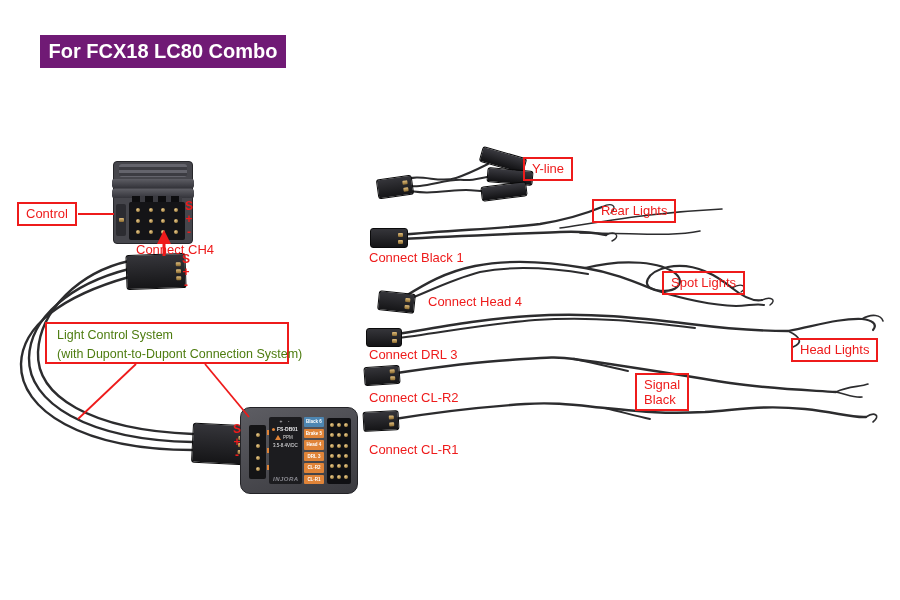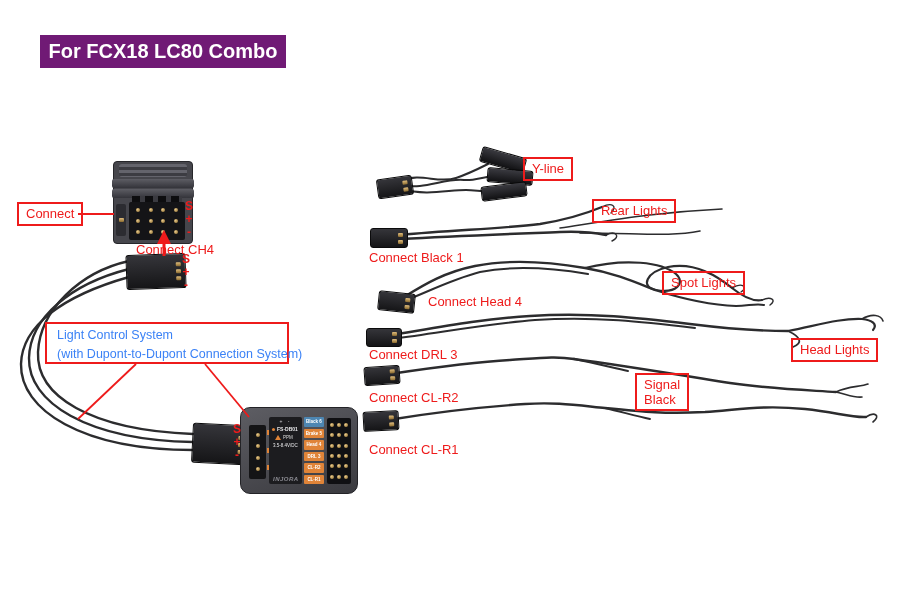--- a/index.html
+++ b/index.html
@@ -60,21 +60,21 @@
   .cb-ticks{position:absolute;left:25.5px;top:22px;width:2px;height:40px;display:flex;flex-direction:column;justify-content:space-between;}
   .cb-ticks i{display:block;width:2px;height:5px;background:#e08438;}
   .cb-ports{position:absolute;left:63px;top:9px;width:20px;height:67px;display:flex;flex-direction:column;justify-content:space-between;}
   .chip{height:9.5px;border-radius:1px;background:#e08438;color:#fff;font-size:4.5px;font-weight:bold;
         display:flex;align-items:center;justify-content:center;white-space:nowrap;overflow:hidden;}
   .cb-ports .chip:first-child{background:#4d86b2;}
   .cb-pins{position:absolute;left:86px;top:10px;width:24px;height:66px;background:#101013;border-radius:2px;
            display:grid;grid-template-columns:repeat(3,1fr);align-items:center;justify-items:center;padding:2px;box-sizing:border-box;}
 
   
-  .lcsbox{position:absolute;left:45px;top:322px;width:244px;height:42px;border:2px solid #ee1b1b;color:#3b82f6;
+  .lcsbox{position:absolute;left:45px;top:322px;width:244px;height:42px;border:2px solid #ee1b1b;color:#4d7c0f;
           font-size:12.5px;line-height:19px;padding:2px 0 0 10px;box-sizing:border-box;z-index:4;white-space:nowrap;}
 </style>
 </head>
 <body>
 
 <div id="canvas">
 
   <svg class="layer wires" width="900" height="600" viewBox="0 0 900 600">
 
     <g stroke="#2c2c2e" fill="none" stroke-linecap="round">
@@ -271,21 +271,21 @@
     <g>
       <line x1="164" y1="256" x2="164" y2="242" stroke="#ee1b1b" stroke-width="3"></line>
       <polygon points="164,230 157,244 171,244" fill="#ee1b1b"></polygon>
     </g>
     <line x1="136" y1="364" x2="78" y2="419" stroke="#ee1b1b" stroke-width="1.8"></line>
     <line x1="205" y1="364" x2="249" y2="417" stroke="#ee1b1b" stroke-width="1.8"></line>
   </svg>
 
   <div class="banner">For FCX18 LC80 Combo</div>
 
-  <div class="tagbox" style="left:17px;top:202px;">Connect</div>
+  <div class="tagbox" style="left:17px;top:202px;">Control</div>
 
   <div class="pins-mark" style="left:185px;top:200px;">
     <span>S</span>
       <span>+</span>
       <span>-</span>
   </div>
   <div class="redtext" style="left:136px;top:243px;">Connect CH4</div>
   <div class="pins-mark" style="left:182px;top:253px;">
     <span>S</span>
       <span>+</span>

